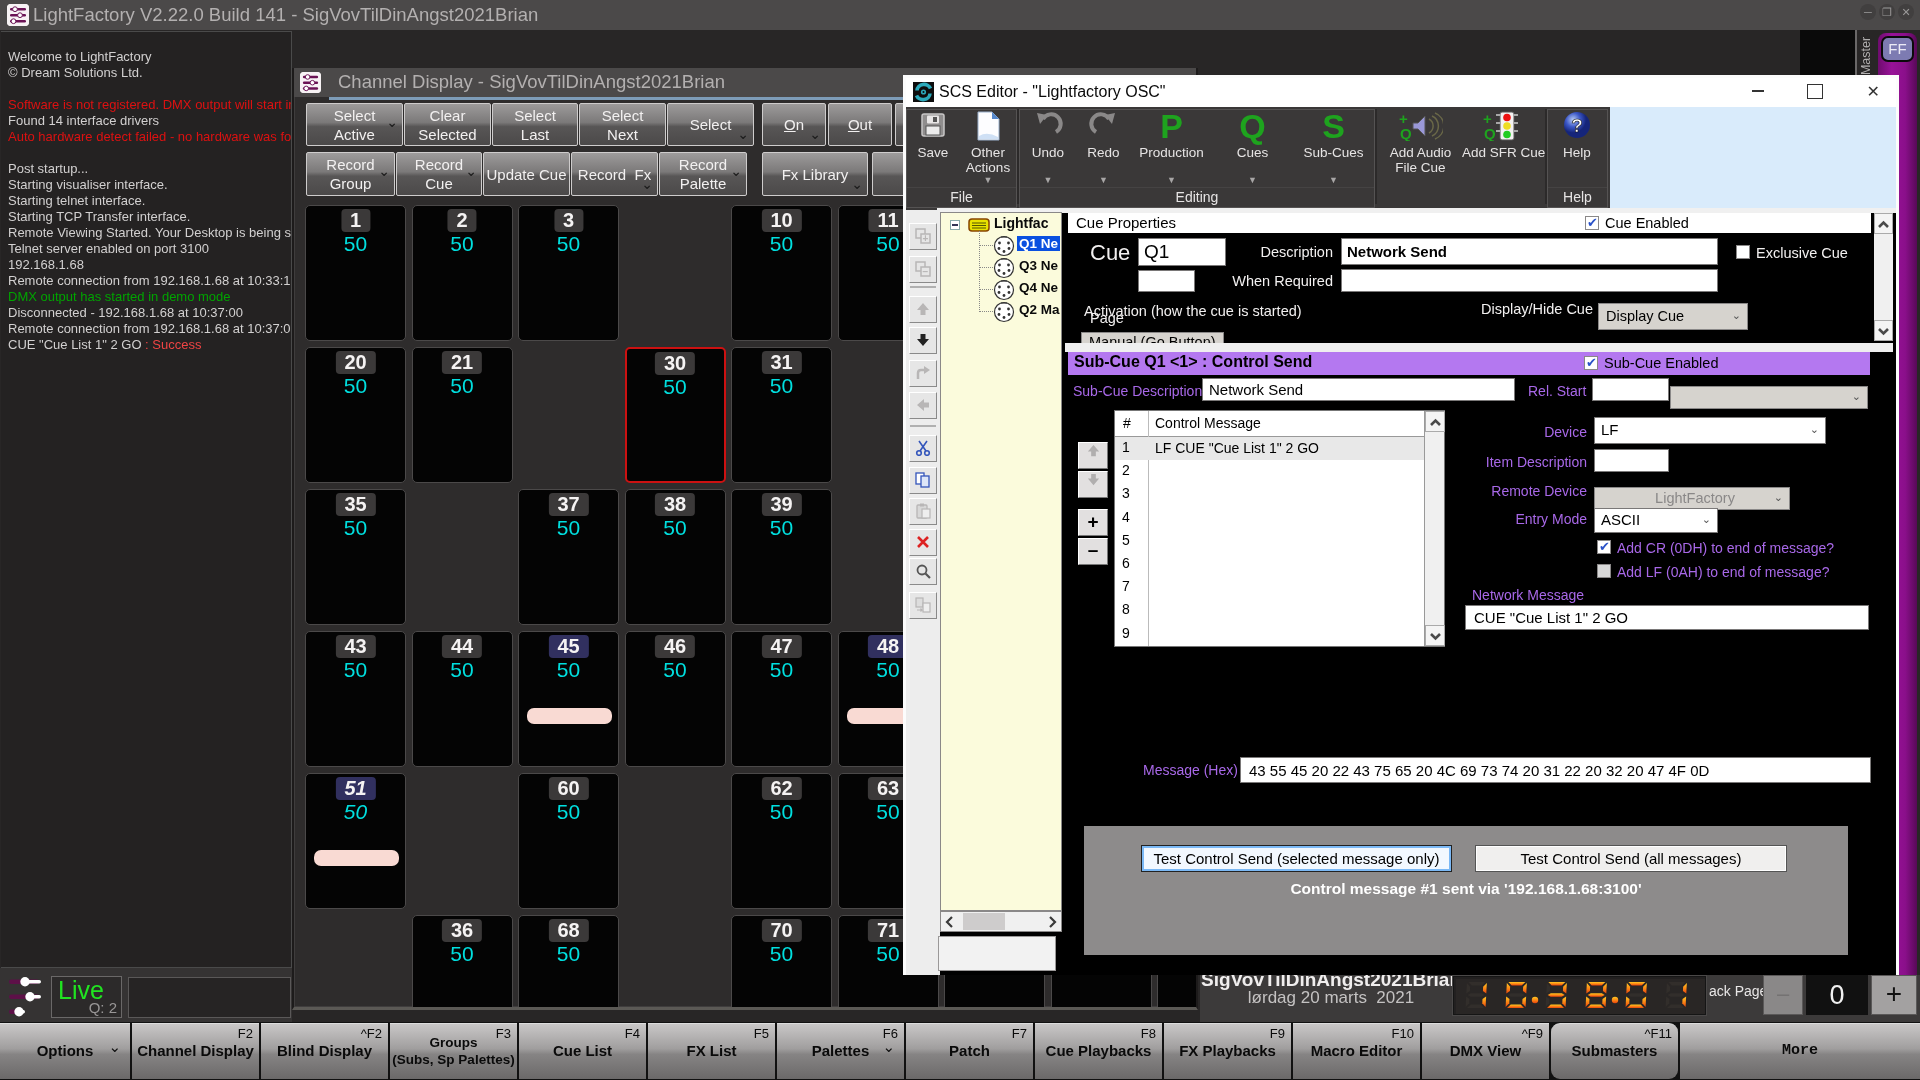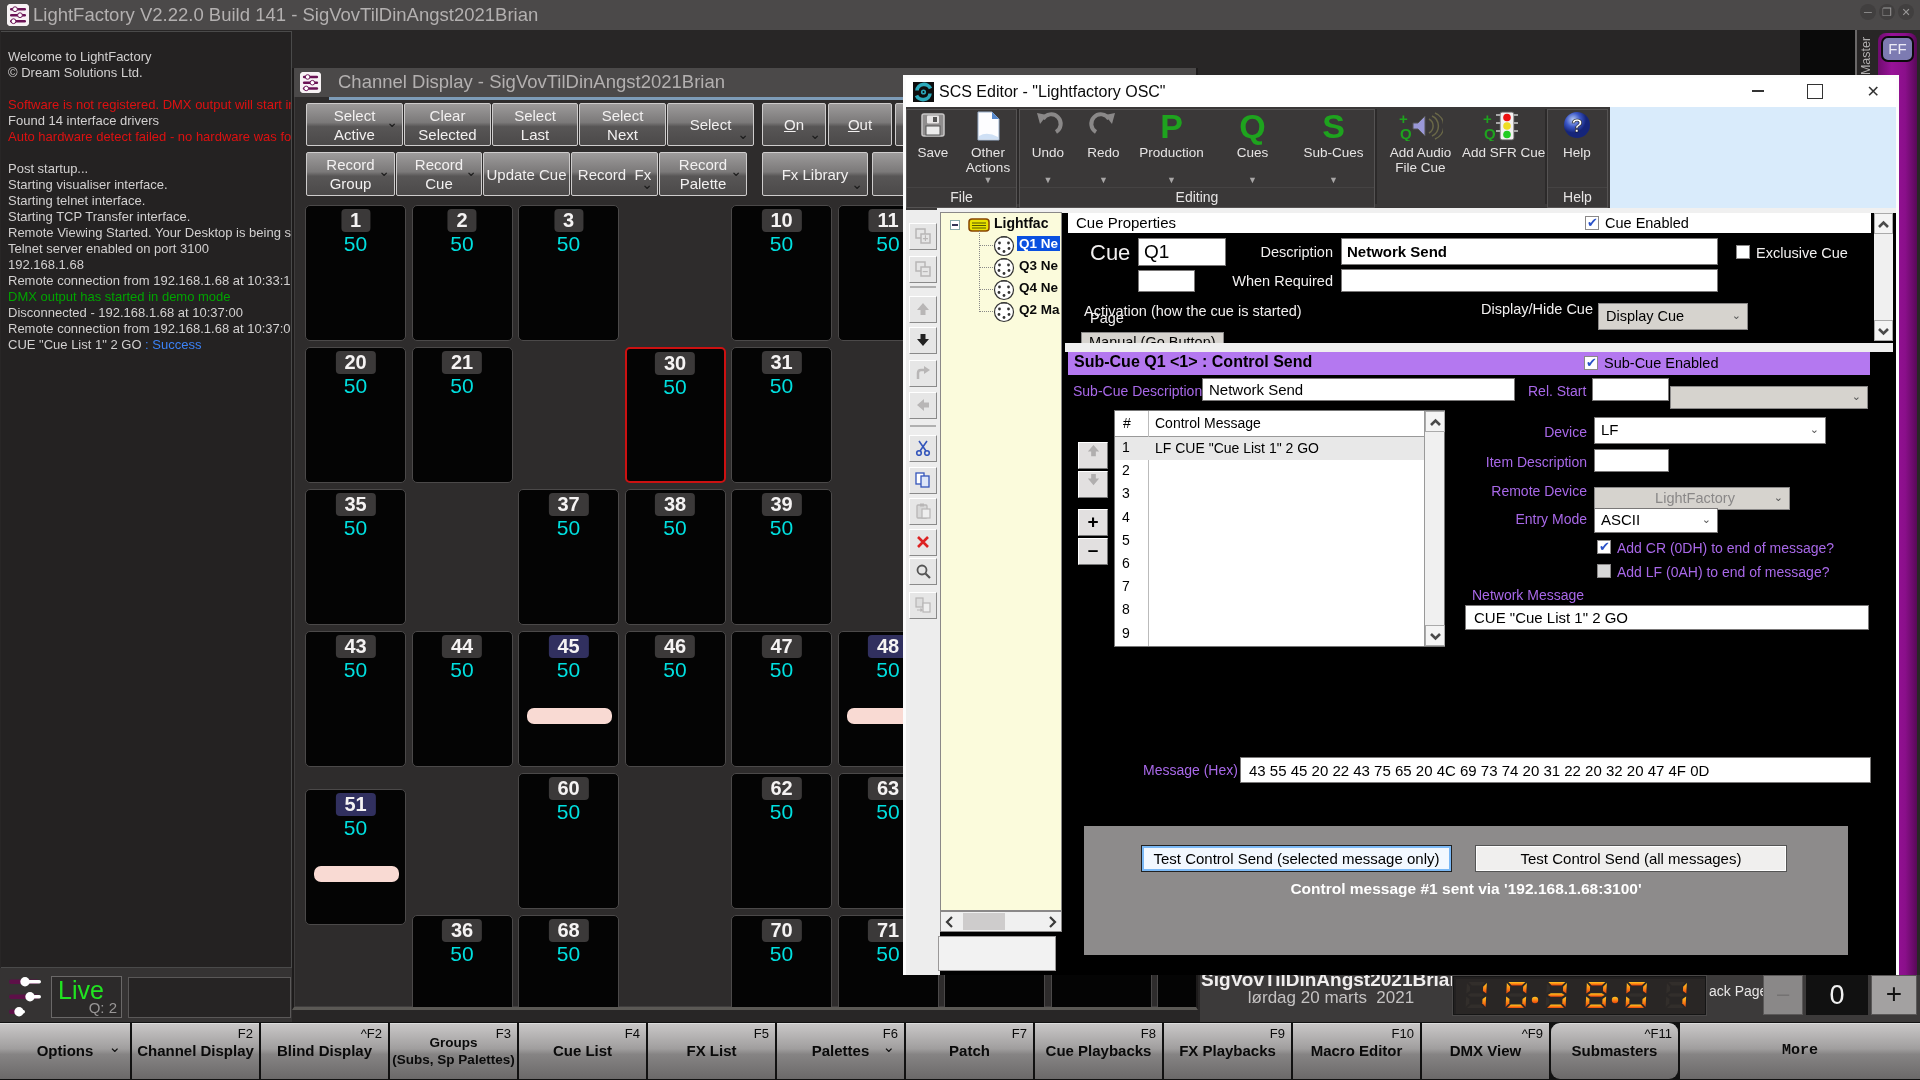--- a/index.html
+++ b/index.html
@@ -9,21 +9,21 @@
 
 
 #titlebar { left:0; top:0; width:1920px; height:30px; background:#4b4949; }
 #titlebar .ttl { position:absolute; left:33px; top:4px; font-size:18.5px; color:#b3b0b0; }
 .winbtn { position:absolute; top:4px; width:16px; height:16px; border-radius:50%; background:#413f3f; color:#9a9898; text-align:center; font-size:11px; line-height:16px; }
 #lf-icon { position:absolute; left:7px; top:4px; width:22px; height:22px; background:#f5f0f2; border-radius:4px; }
 
 
 #logpanel { left:1px; top:31px; width:291px; height:937px; background:#242222; border:1px solid #4a4a4a; border-left:none; overflow:hidden; }
 #logpanel pre { font-family:"Liberation Sans", sans-serif; font-size:13px; line-height:16px; color:#d2d0d0; margin:17px 0 0 7px; white-space:pre; }
-#logpanel .r { color:#dd1111; } #logpanel .g { color:#00a400; } #logpanel .g2 { color:#3b82f6; }
+#logpanel .r { color:#dd1111; } #logpanel .g { color:#00a400; } #logpanel .g2 { color:#ef4444; }
 
 
 #liveicon { left:6px; top:973px; width:42px; height:46px; }
 #livebox { left:51px; top:976px; width:71px; height:42px; background:#2c2a2a; border:1px solid #6a6868; }
 #livebox .lv { position:absolute; left:6px; top:-1px; color:#21e421; font-size:25px; }
 #livebox .q { position:absolute; right:4px; bottom:1px; color:#989696; font-size:15px; }
 #emptybox { left:128px; top:977px; width:163px; height:41px; background:#262424; border:1px solid #5a5858; }
 
 
 #masterlbl { left:1846px; top:49px; width:40px; height:14px; color:#b0aeae; font-size:12.5px; transform:rotate(-90deg); transform-origin:center; white-space:nowrap; text-align:center; }
@@ -388,21 +388,21 @@
       </div>
     <div class="cell" style="left:437px;top:563px;">
         <div class="num">47</div>
         <div class="val">50</div>
       </div>
     <div class="cell" style="left:543.5px;top:563px;">
         <div class="num sel">48</div>
         <div class="val">50</div>
         <div class="pinkbar"></div>
       </div>
-    <div class="cell" style="left:11px;top:721px;">
+    <div class="cell" style="left:11px;top:705px;font-style:italic;">
         <div class="num sel">51</div>
         <div class="val">50</div>
         <div class="pinkbar"></div>
       </div>
     <div class="cell" style="left:224px;top:705px;">
         <div class="num">60</div>
         <div class="val">50</div>
       </div>
     <div class="cell" style="left:437px;top:705px;">
         <div class="num">62</div>

